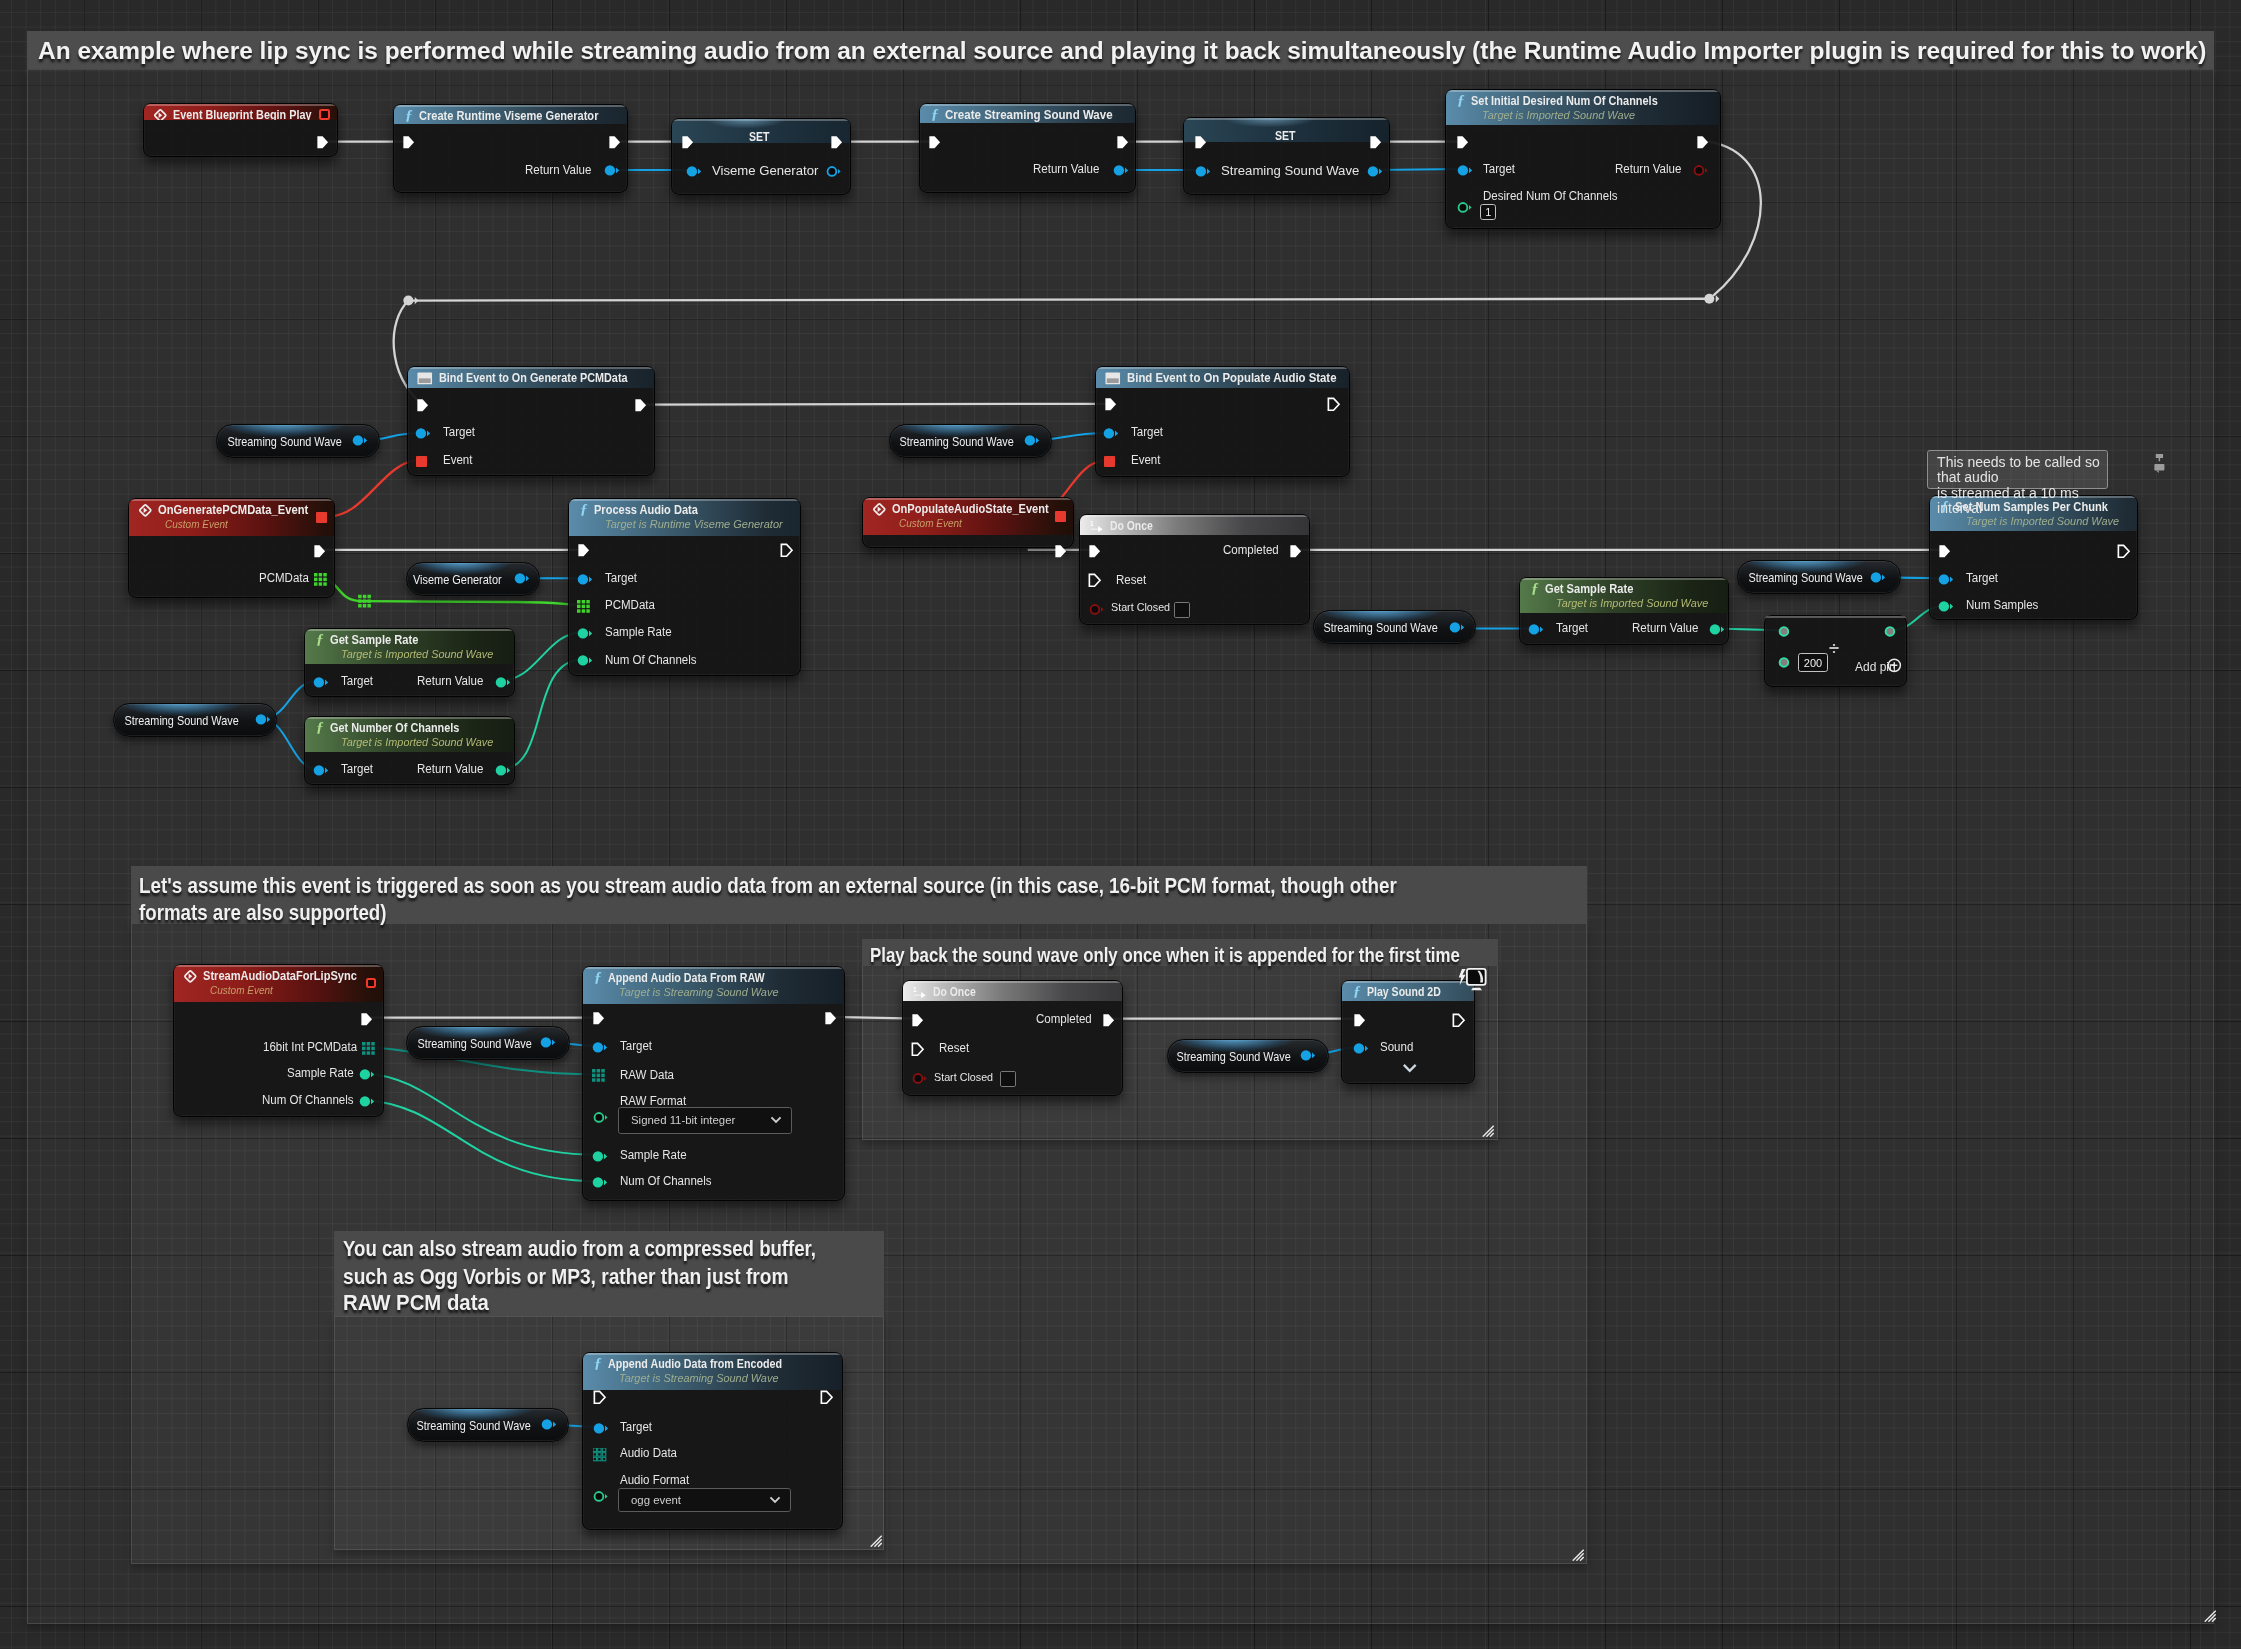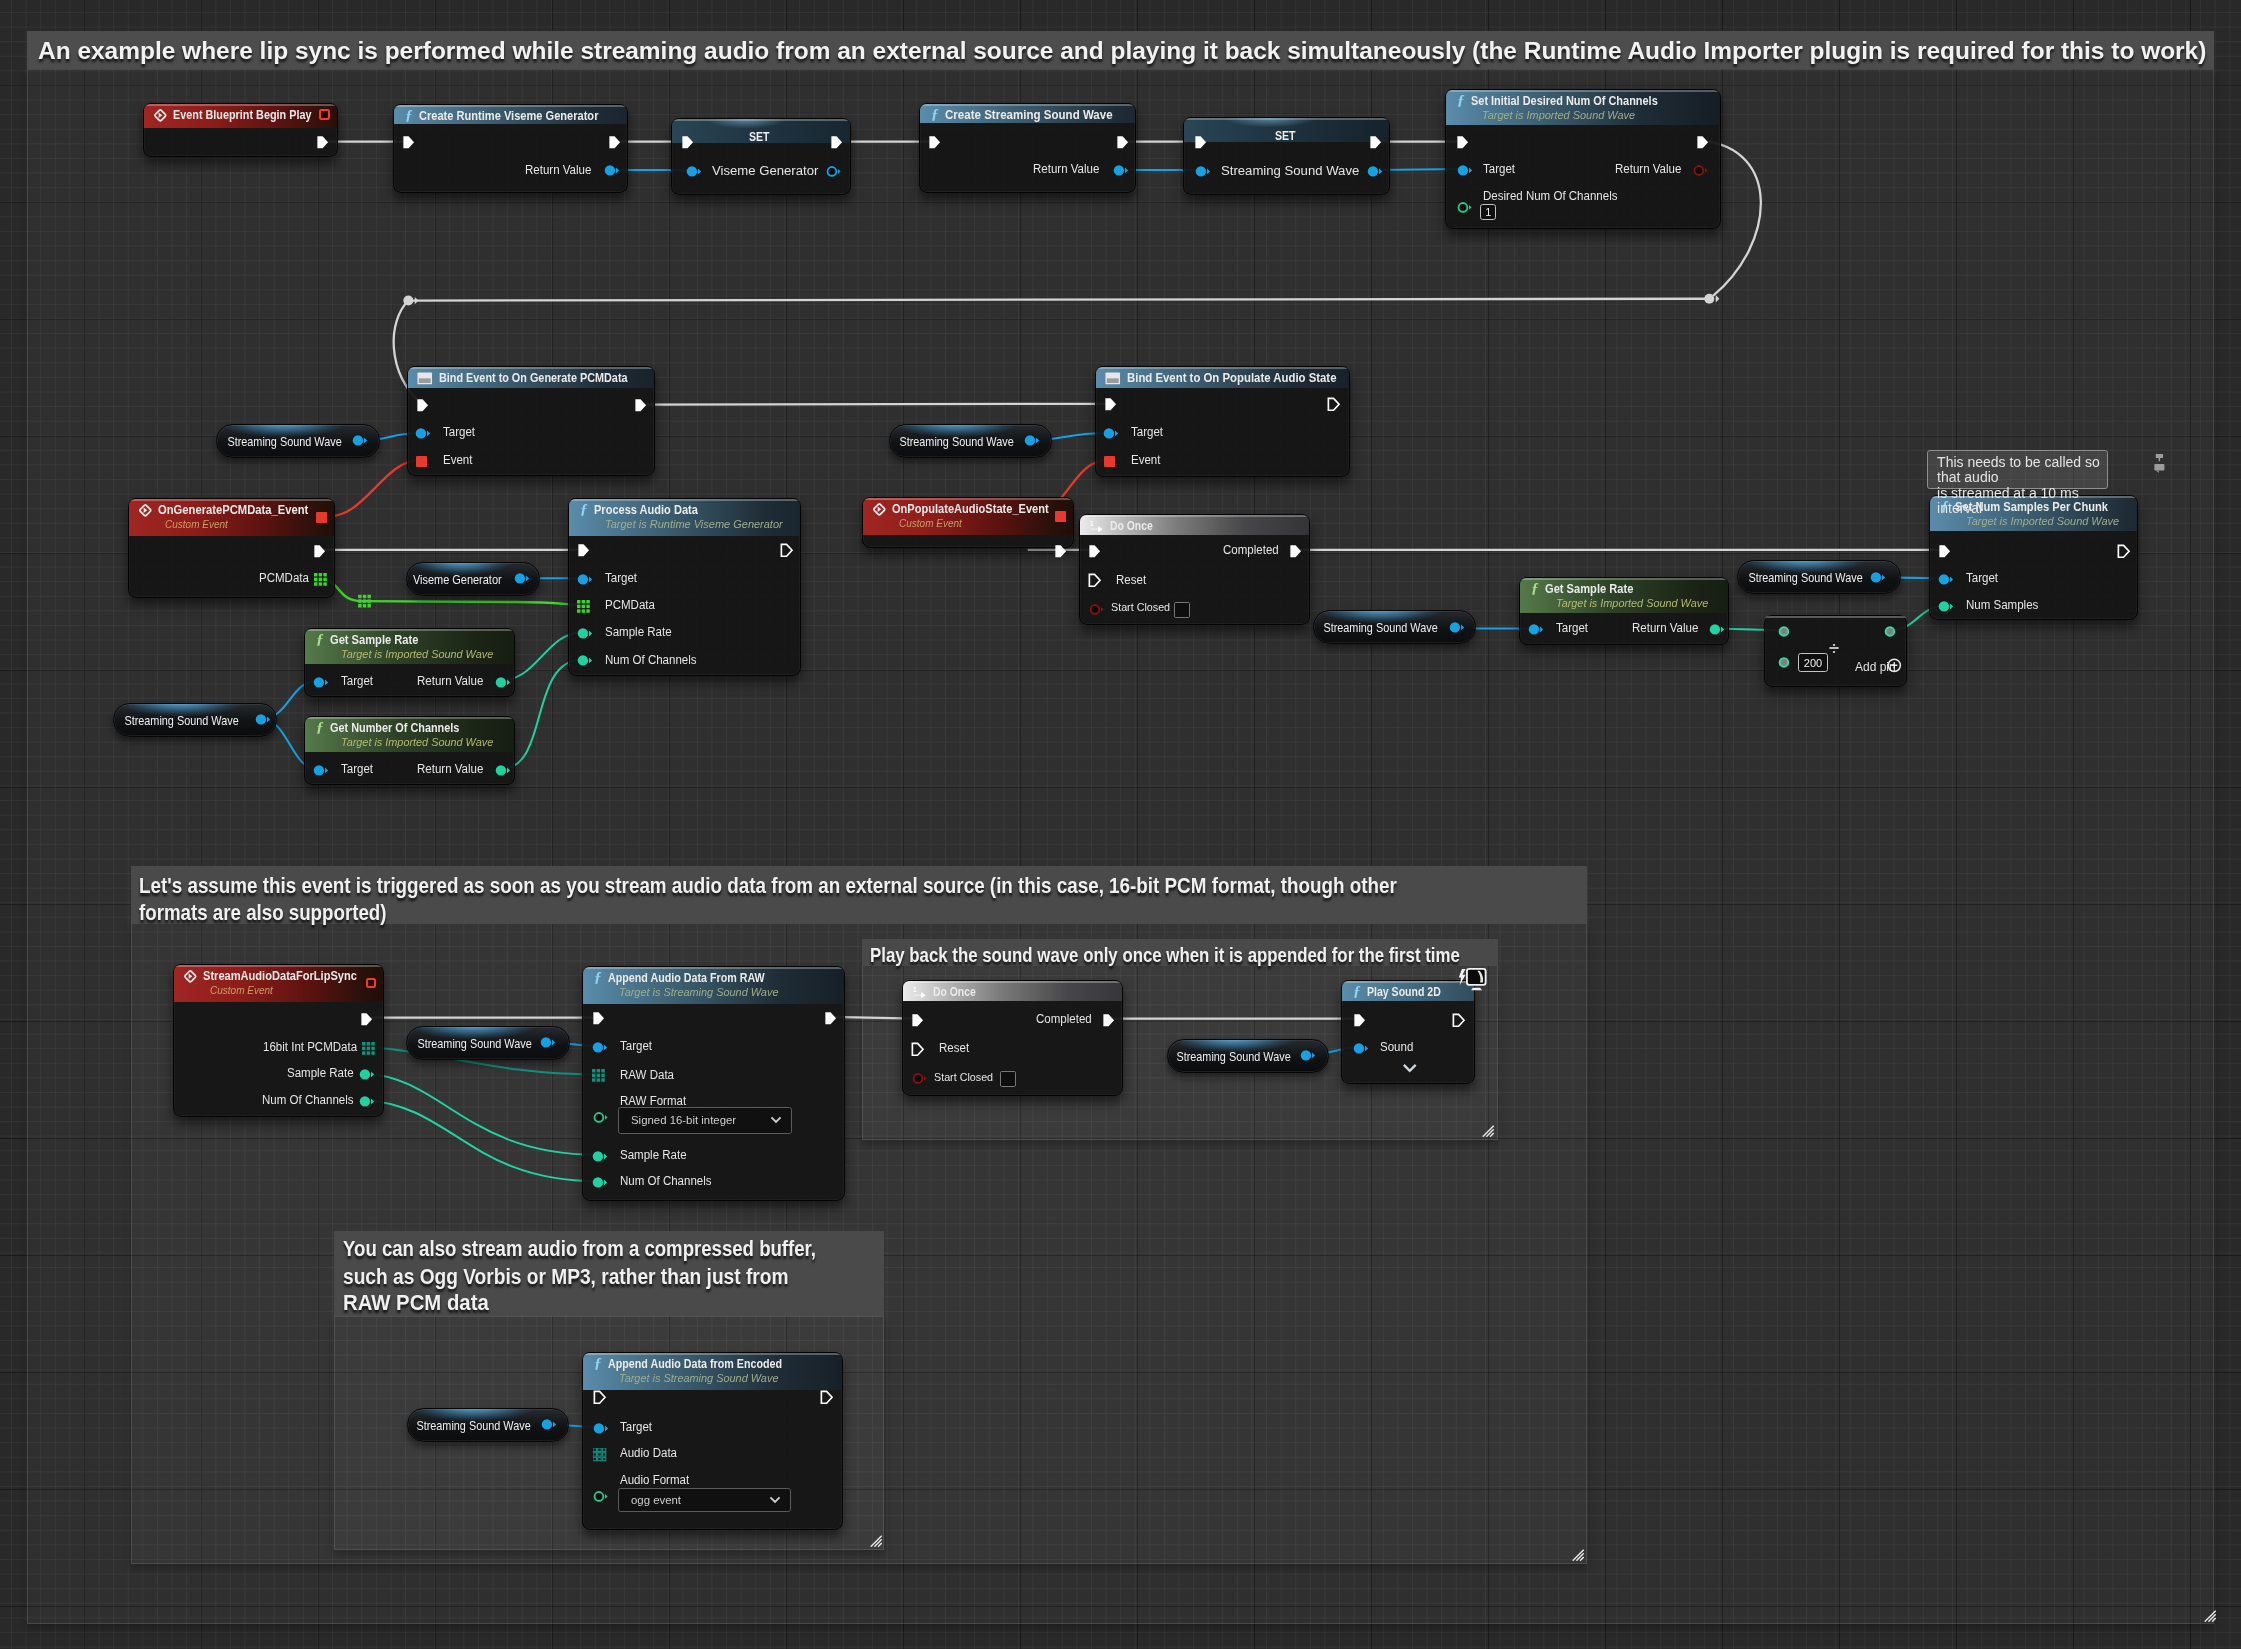--- a/index.html
+++ b/index.html
@@ -160,21 +160,21 @@
         <rect x="10.2" width="3.8" height="3.8"></rect>
         <rect y="5.1" width="3.8" height="3.8"></rect>
         <rect x="5.1" y="5.1" width="3.8" height="3.8"></rect>
         <rect x="10.2" y="5.1" width="3.8" height="3.8"></rect>
         <rect y="10.2" width="3.8" height="3.8"></rect>
         <rect x="5.1" y="10.2" width="3.8" height="3.8"></rect>
         <rect x="10.2" y="10.2" width="3.8" height="3.8"></rect>
       </g>
     </svg>
 <div class="node" style="left:143px;top:103px;width:195px;height:54px">
-      <div class="hdr hred" style="height:24px">
+      <div class="hdr hred" style="height:16px">
         <div class="ttl">
           <svg width="14.6" height="14.6" viewBox="0 0 16 16" style="margin:0 5.5px 0 0">
             <rect x="3.4" y="3.4" width="9.2" height="9.2" rx="1.5" transform="rotate(45 8 8)" fill="none" stroke="#ececec" stroke-width="1.9"></rect>
             <path d="M6.2,4.9 L10.2,8 6.2,11.1 Z" fill="#ececec"></path>
           </svg>
           <span class="tsc" style="transform: scaleX(0.8809);">Event Blueprint Begin Play</span>
         </div>
       </div>
       <svg class="pn" style="left:172px;top:31px" width="13.7" height="14.6" viewBox="0 0 15 16">
         <use href="#pexec" fill="#fff"></use>
@@ -648,21 +648,21 @@
       </svg>
       <div class="plbl" style="left:37px;top:181px">Sample Rate</div>
       <svg class="pn" style="left:9.1px;top:209px" width="16.4" height="12.8" viewBox="0 0 18 14">
         <g fill="#1fd2a2">
           <circle cx="6.5" cy="7" r="5.7"></circle>
           <path d="M13.2,3.8 L16.6,7 13.2,10.2 Z"></path>
         </g>
       </svg>
       <div class="plbl" style="left:37px;top:207px">Num Of Channels</div>
       <div class="combo" style="left:35px;top:140px;width:174px;height:26.5px">
-        <span>Signed 16-bit integer</span>
+        <span>Signed 11-bit integer</span>
         <svg style="position:absolute;right:9.1px;top:8.2px" width="12" height="8.2" viewBox="0 0 13 9">
           <path d="M1.5,1.5 L6.5,6.5 11.5,1.5" fill="none" stroke="#d0d0d0" stroke-width="2"></path>
         </svg>
       </div>
     </div>
 <div class="node" style="left:902px;top:980px;width:221px;height:116px">
       <div class="hdr hgray" style="height:20px">
         <div class="ttl">
           <svg width="15.5" height="12.8" viewBox="0 0 17 14" style="margin:0 5.5px 0 0;font-size:13.5px">
             <text x="1" y="6" font-size="7" font-weight="bold" fill="#fff" font-family="Liberation Sans">1</text>

